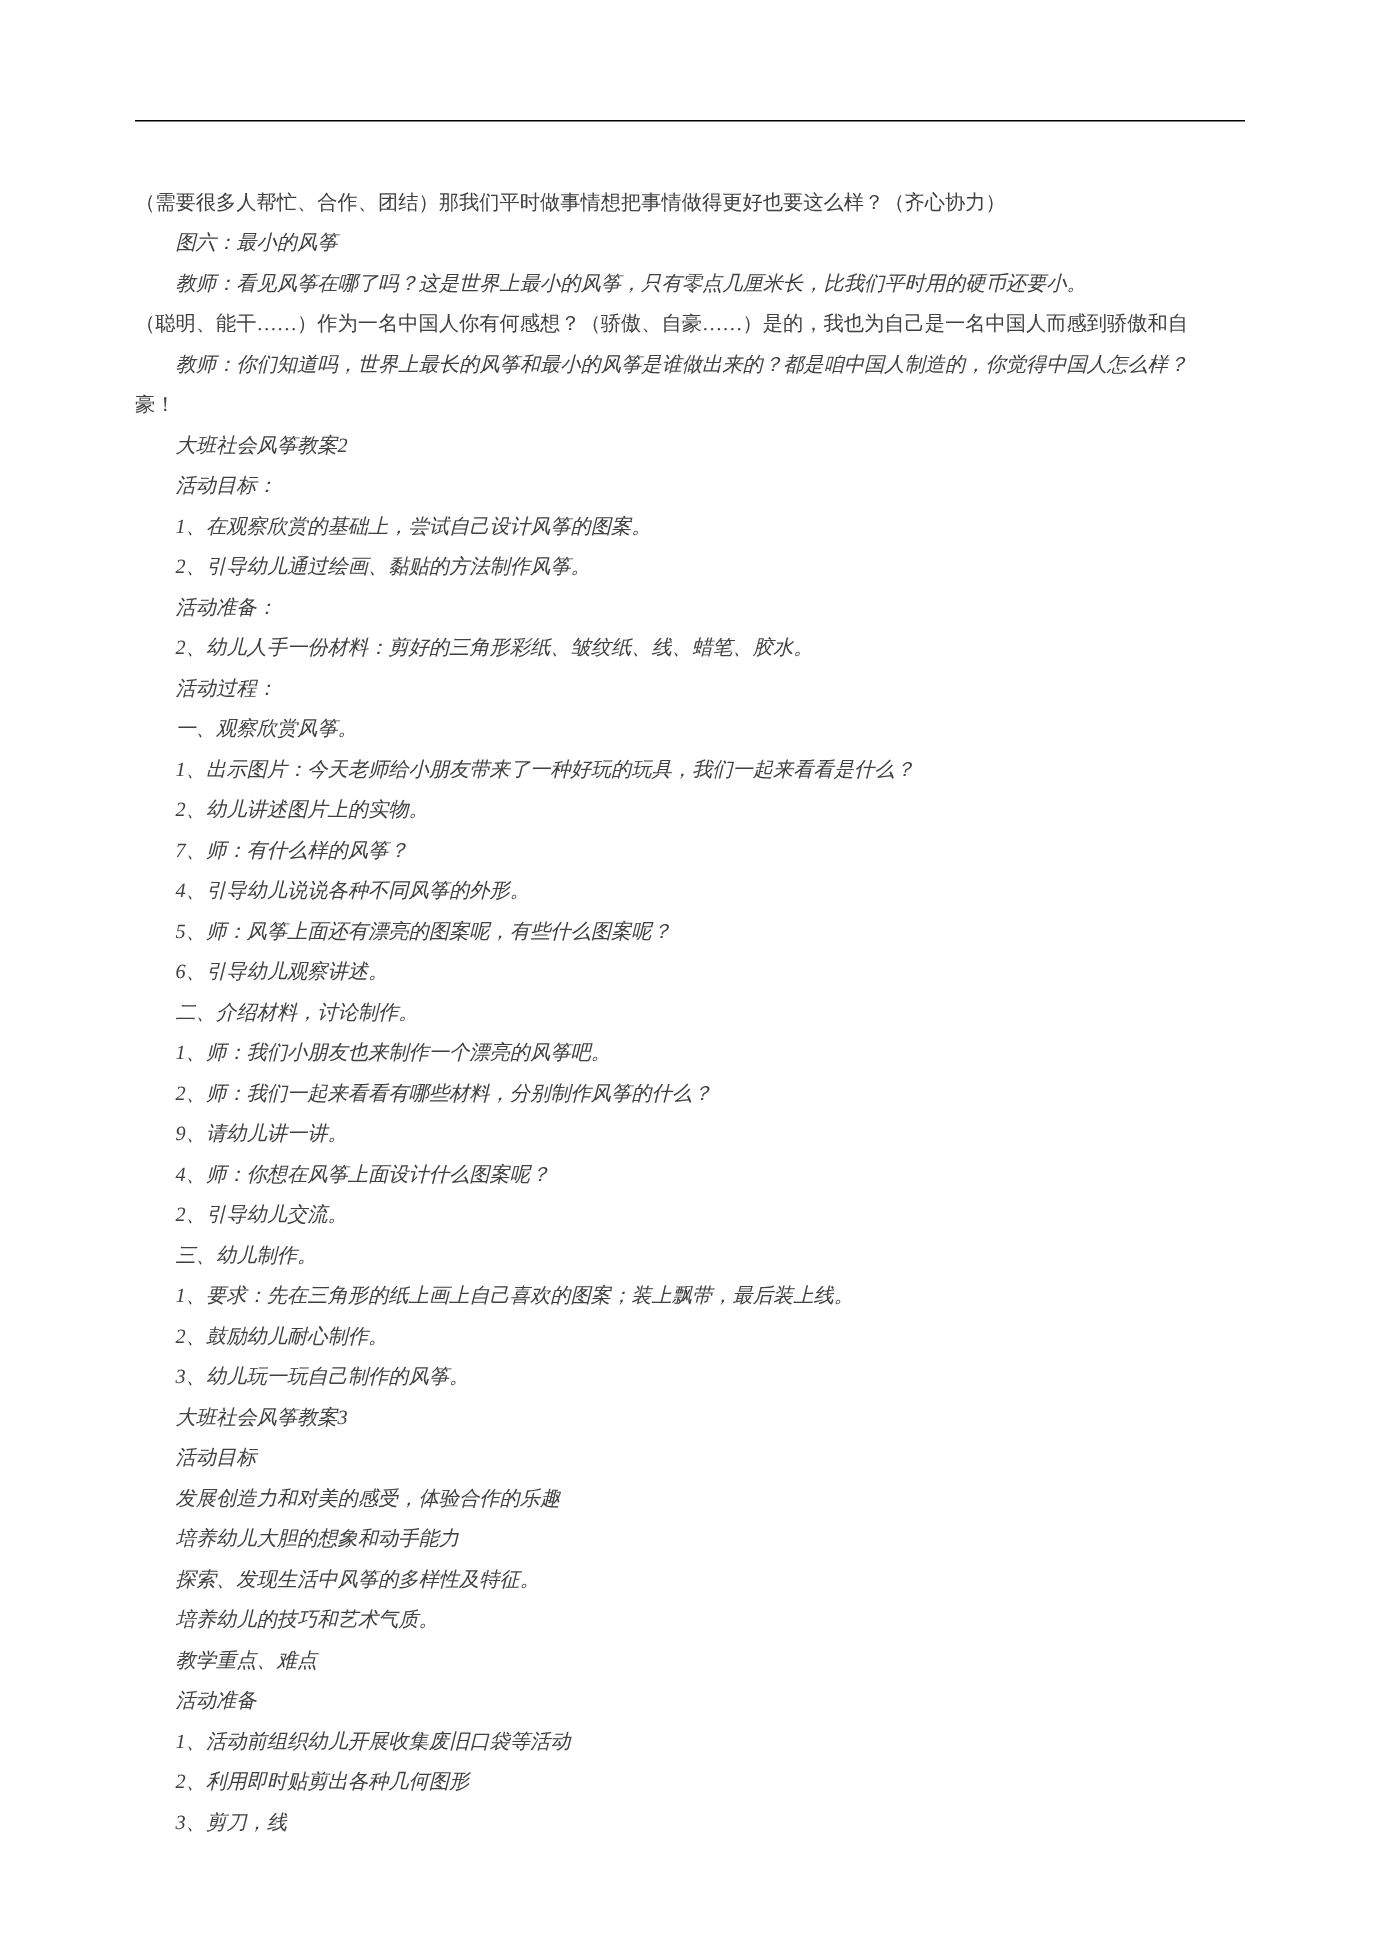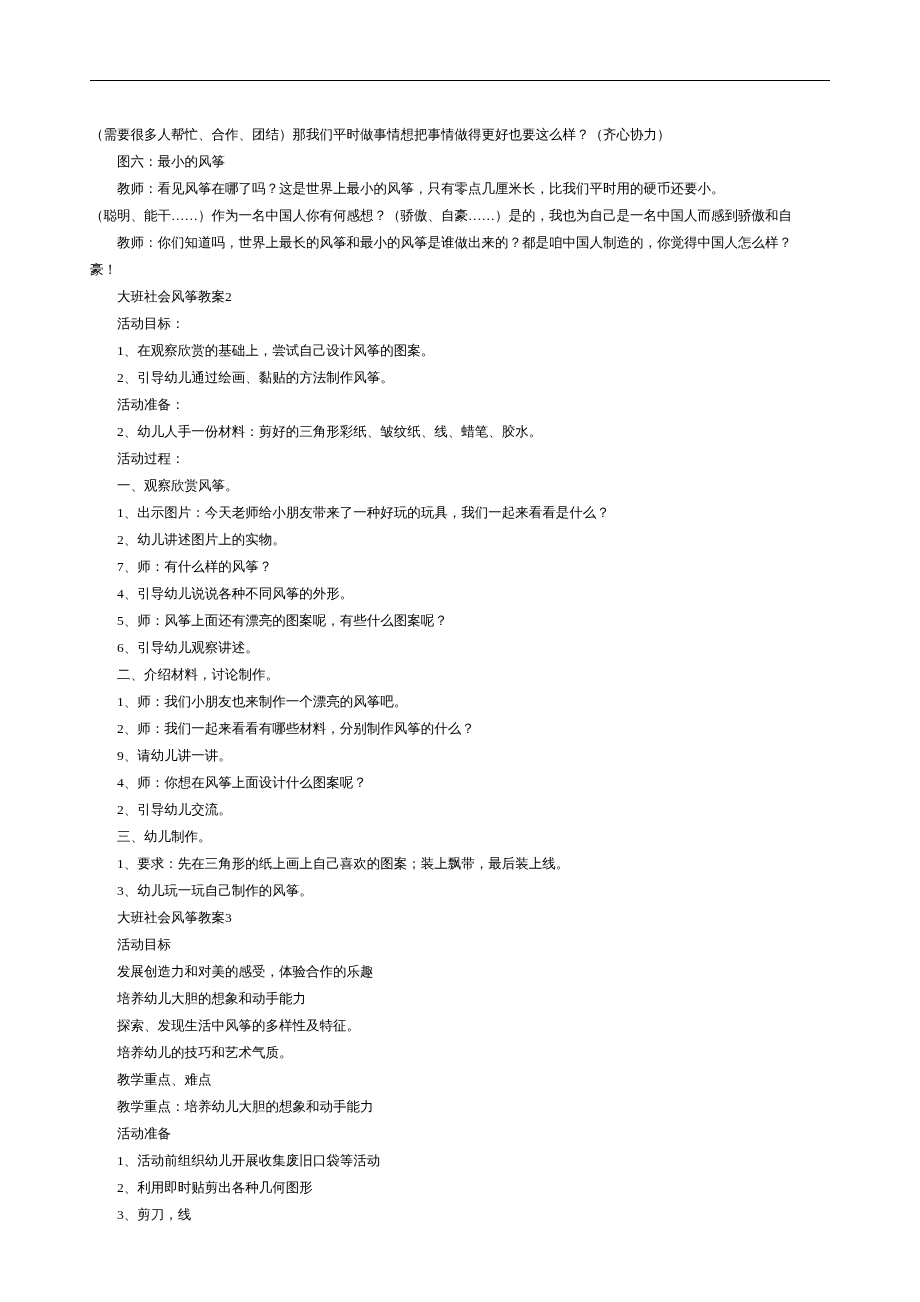--- a/index.html
+++ b/index.html
@@ -13,25 +13,26 @@
     padding: 80px 90px 60px 90px;
     box-sizing: border-box;
   }
   .hr-line {
     border-top: 1px solid #000;
     margin-bottom: 40px;
   }
   .line {
     font-size: 13.5px;
     line-height: 2;
-    color: #000000;
+    color: #404040;
     white-space: pre-wrap;
   }
   .indent1 {
     padding-left: 2em;
+    font-style: italic;
   }
 </style>
 </head>
 <body>
 
 <div class="page">
   <div class="hr-line"></div>
   <div id="content">
       <div class="line">（需要很多人帮忙、合作、团结）那我们平时做事情想把事情做得更好也要这么样？（齐心协力）</div>
       <div class="line indent1">图六：最小的风筝</div>
@@ -54,27 +55,27 @@
       <div class="line indent1">5、师：风筝上面还有漂亮的图案呢，有些什么图案呢？</div>
       <div class="line indent1">6、引导幼儿观察讲述。</div>
       <div class="line indent1">二、介绍材料，讨论制作。</div>
       <div class="line indent1">1、师：我们小朋友也来制作一个漂亮的风筝吧。</div>
       <div class="line indent1">2、师：我们一起来看看有哪些材料，分别制作风筝的什么？</div>
       <div class="line indent1">9、请幼儿讲一讲。</div>
       <div class="line indent1">4、师：你想在风筝上面设计什么图案呢？</div>
       <div class="line indent1">2、引导幼儿交流。</div>
       <div class="line indent1">三、幼儿制作。</div>
       <div class="line indent1">1、要求：先在三角形的纸上画上自己喜欢的图案；装上飘带，最后装上线。</div>
+      <div class="line indent1">2、鼓励幼儿耐心制作。</div>
       <div class="line indent1">3、幼儿玩一玩自己制作的风筝。</div>
       <div class="line indent1">大班社会风筝教案3</div>
       <div class="line indent1">活动目标</div>
       <div class="line indent1">发展创造力和对美的感受，体验合作的乐趣</div>
       <div class="line indent1">培养幼儿大胆的想象和动手能力</div>
       <div class="line indent1">探索、发现生活中风筝的多样性及特征。</div>
       <div class="line indent1">培养幼儿的技巧和艺术气质。</div>
       <div class="line indent1">教学重点、难点</div>
-      <div class="line indent1">教学重点：培养幼儿大胆的想象和动手能力</div>
       <div class="line indent1">活动准备</div>
       <div class="line indent1">1、活动前组织幼儿开展收集废旧口袋等活动</div>
       <div class="line indent1">2、利用即时贴剪出各种几何图形</div>
       <div class="line indent1">3、剪刀，线</div>
     </div>
 </div>
 
 </body></html>

